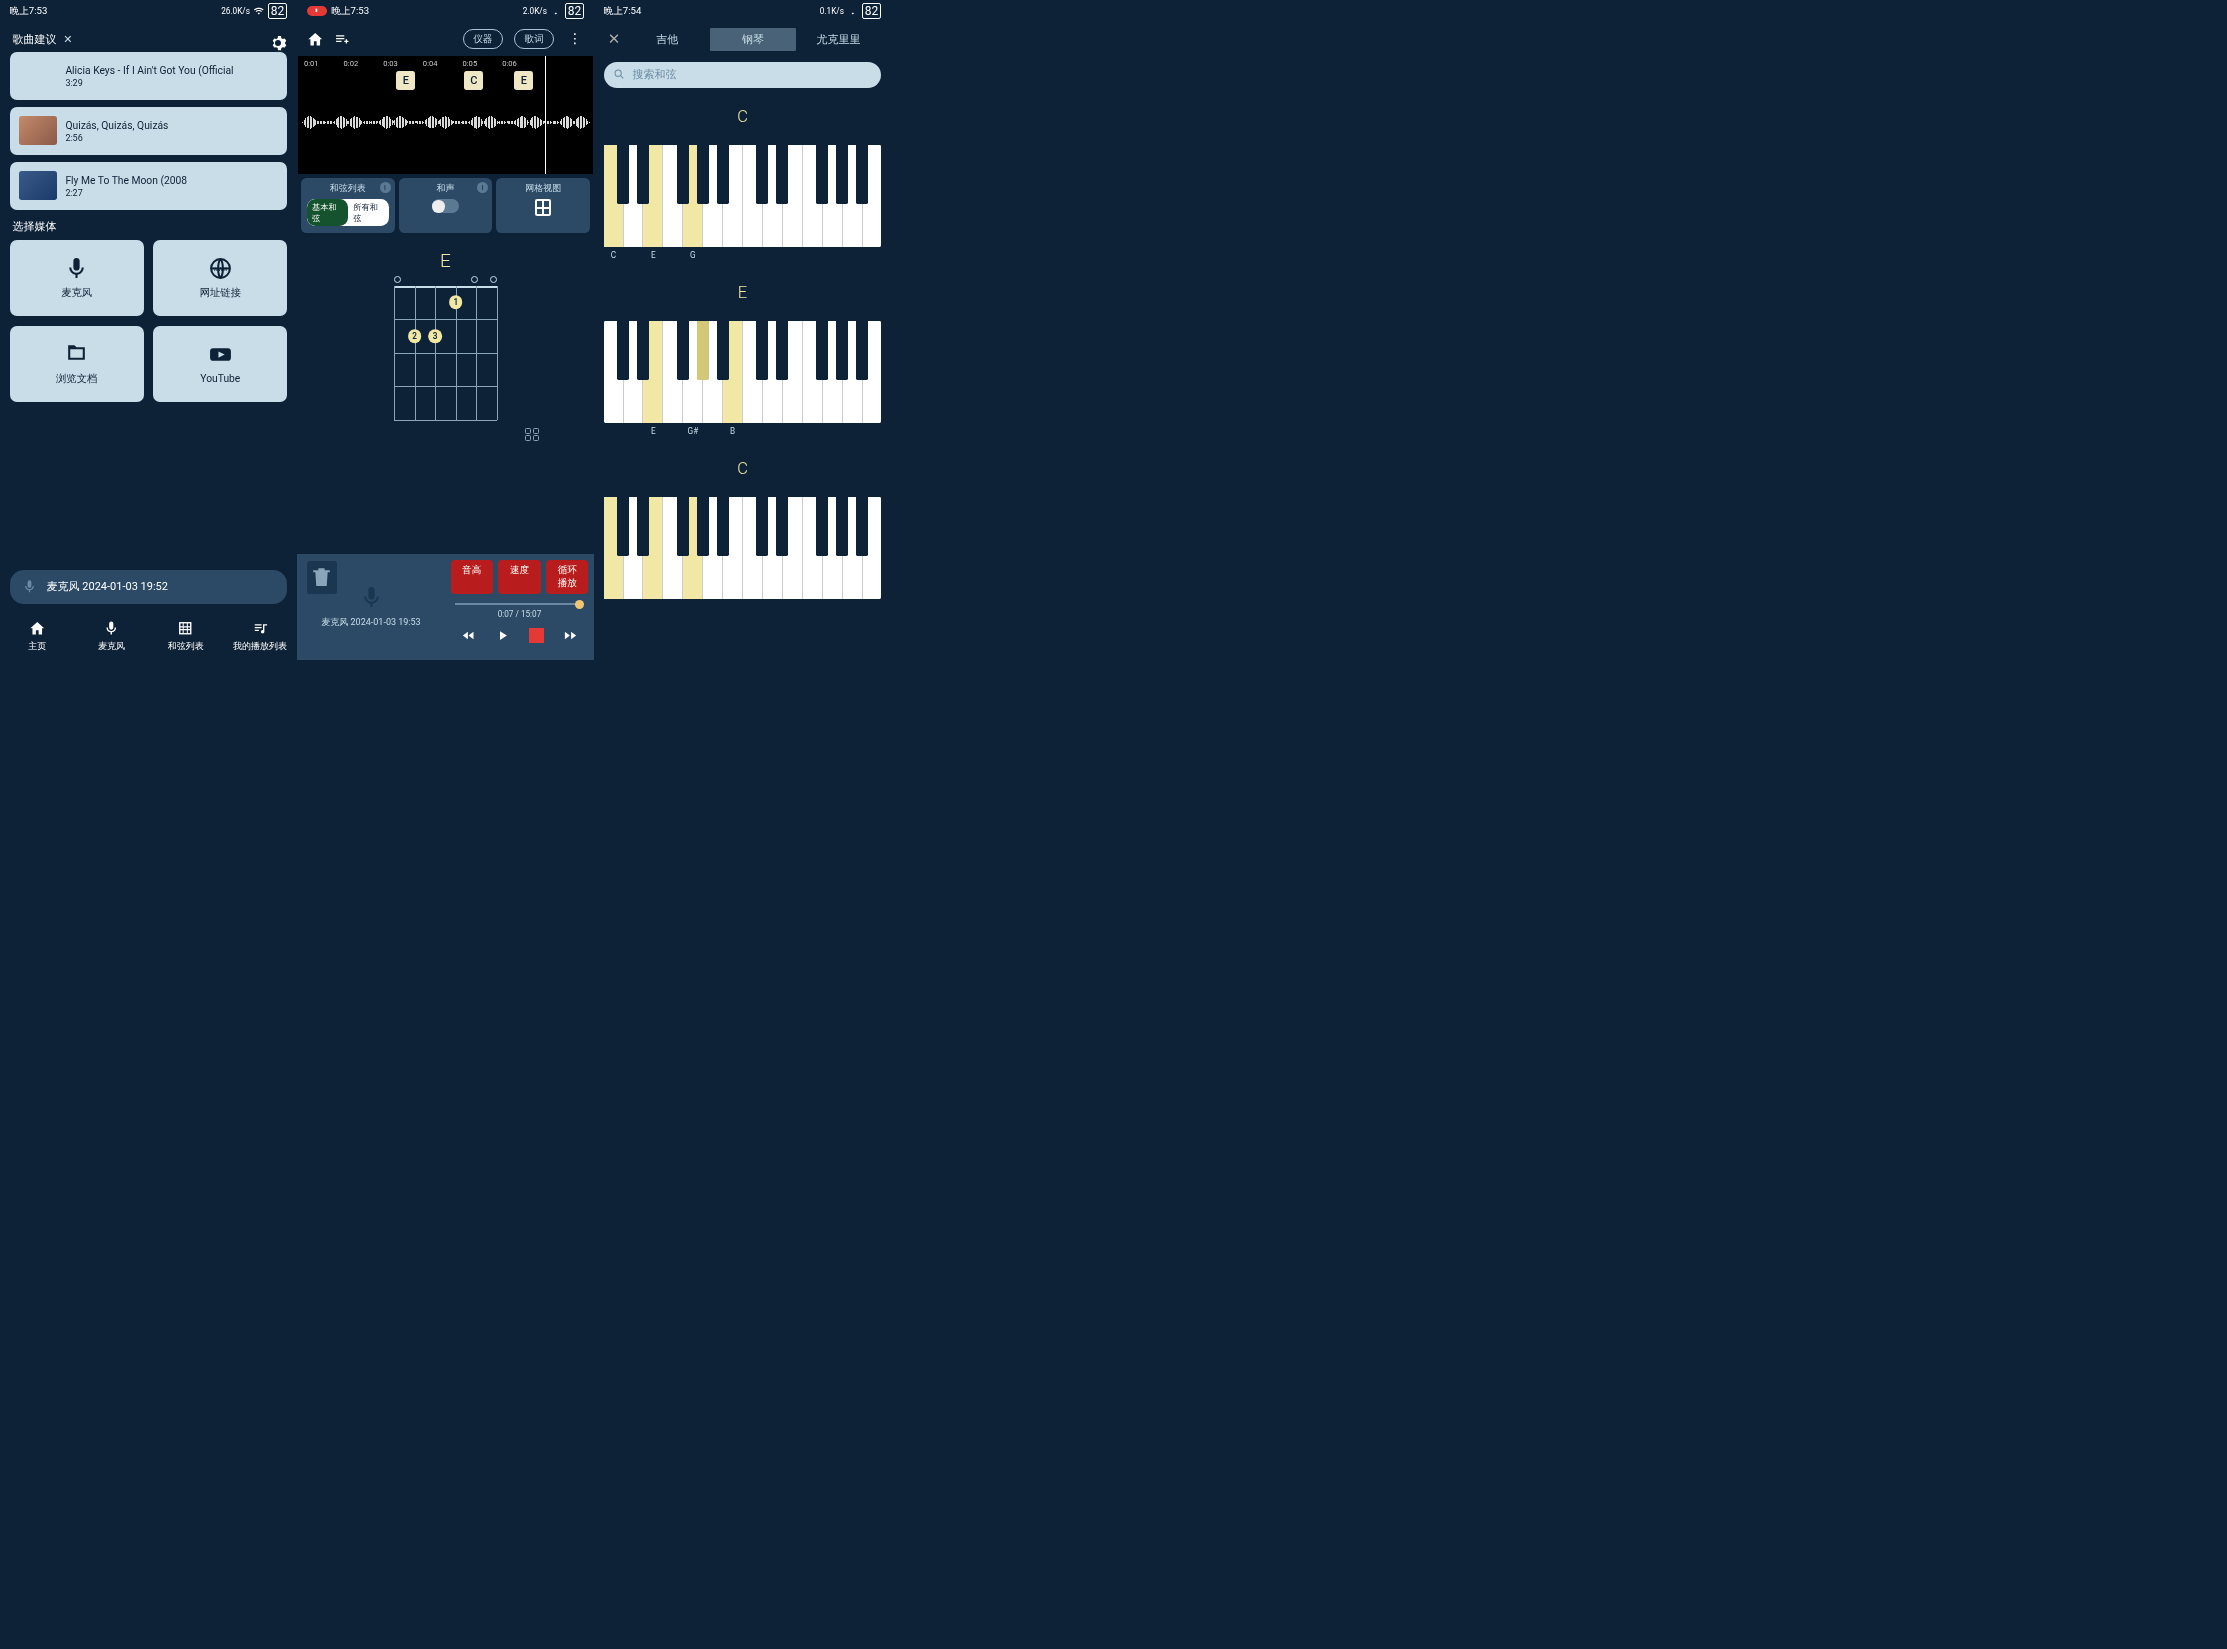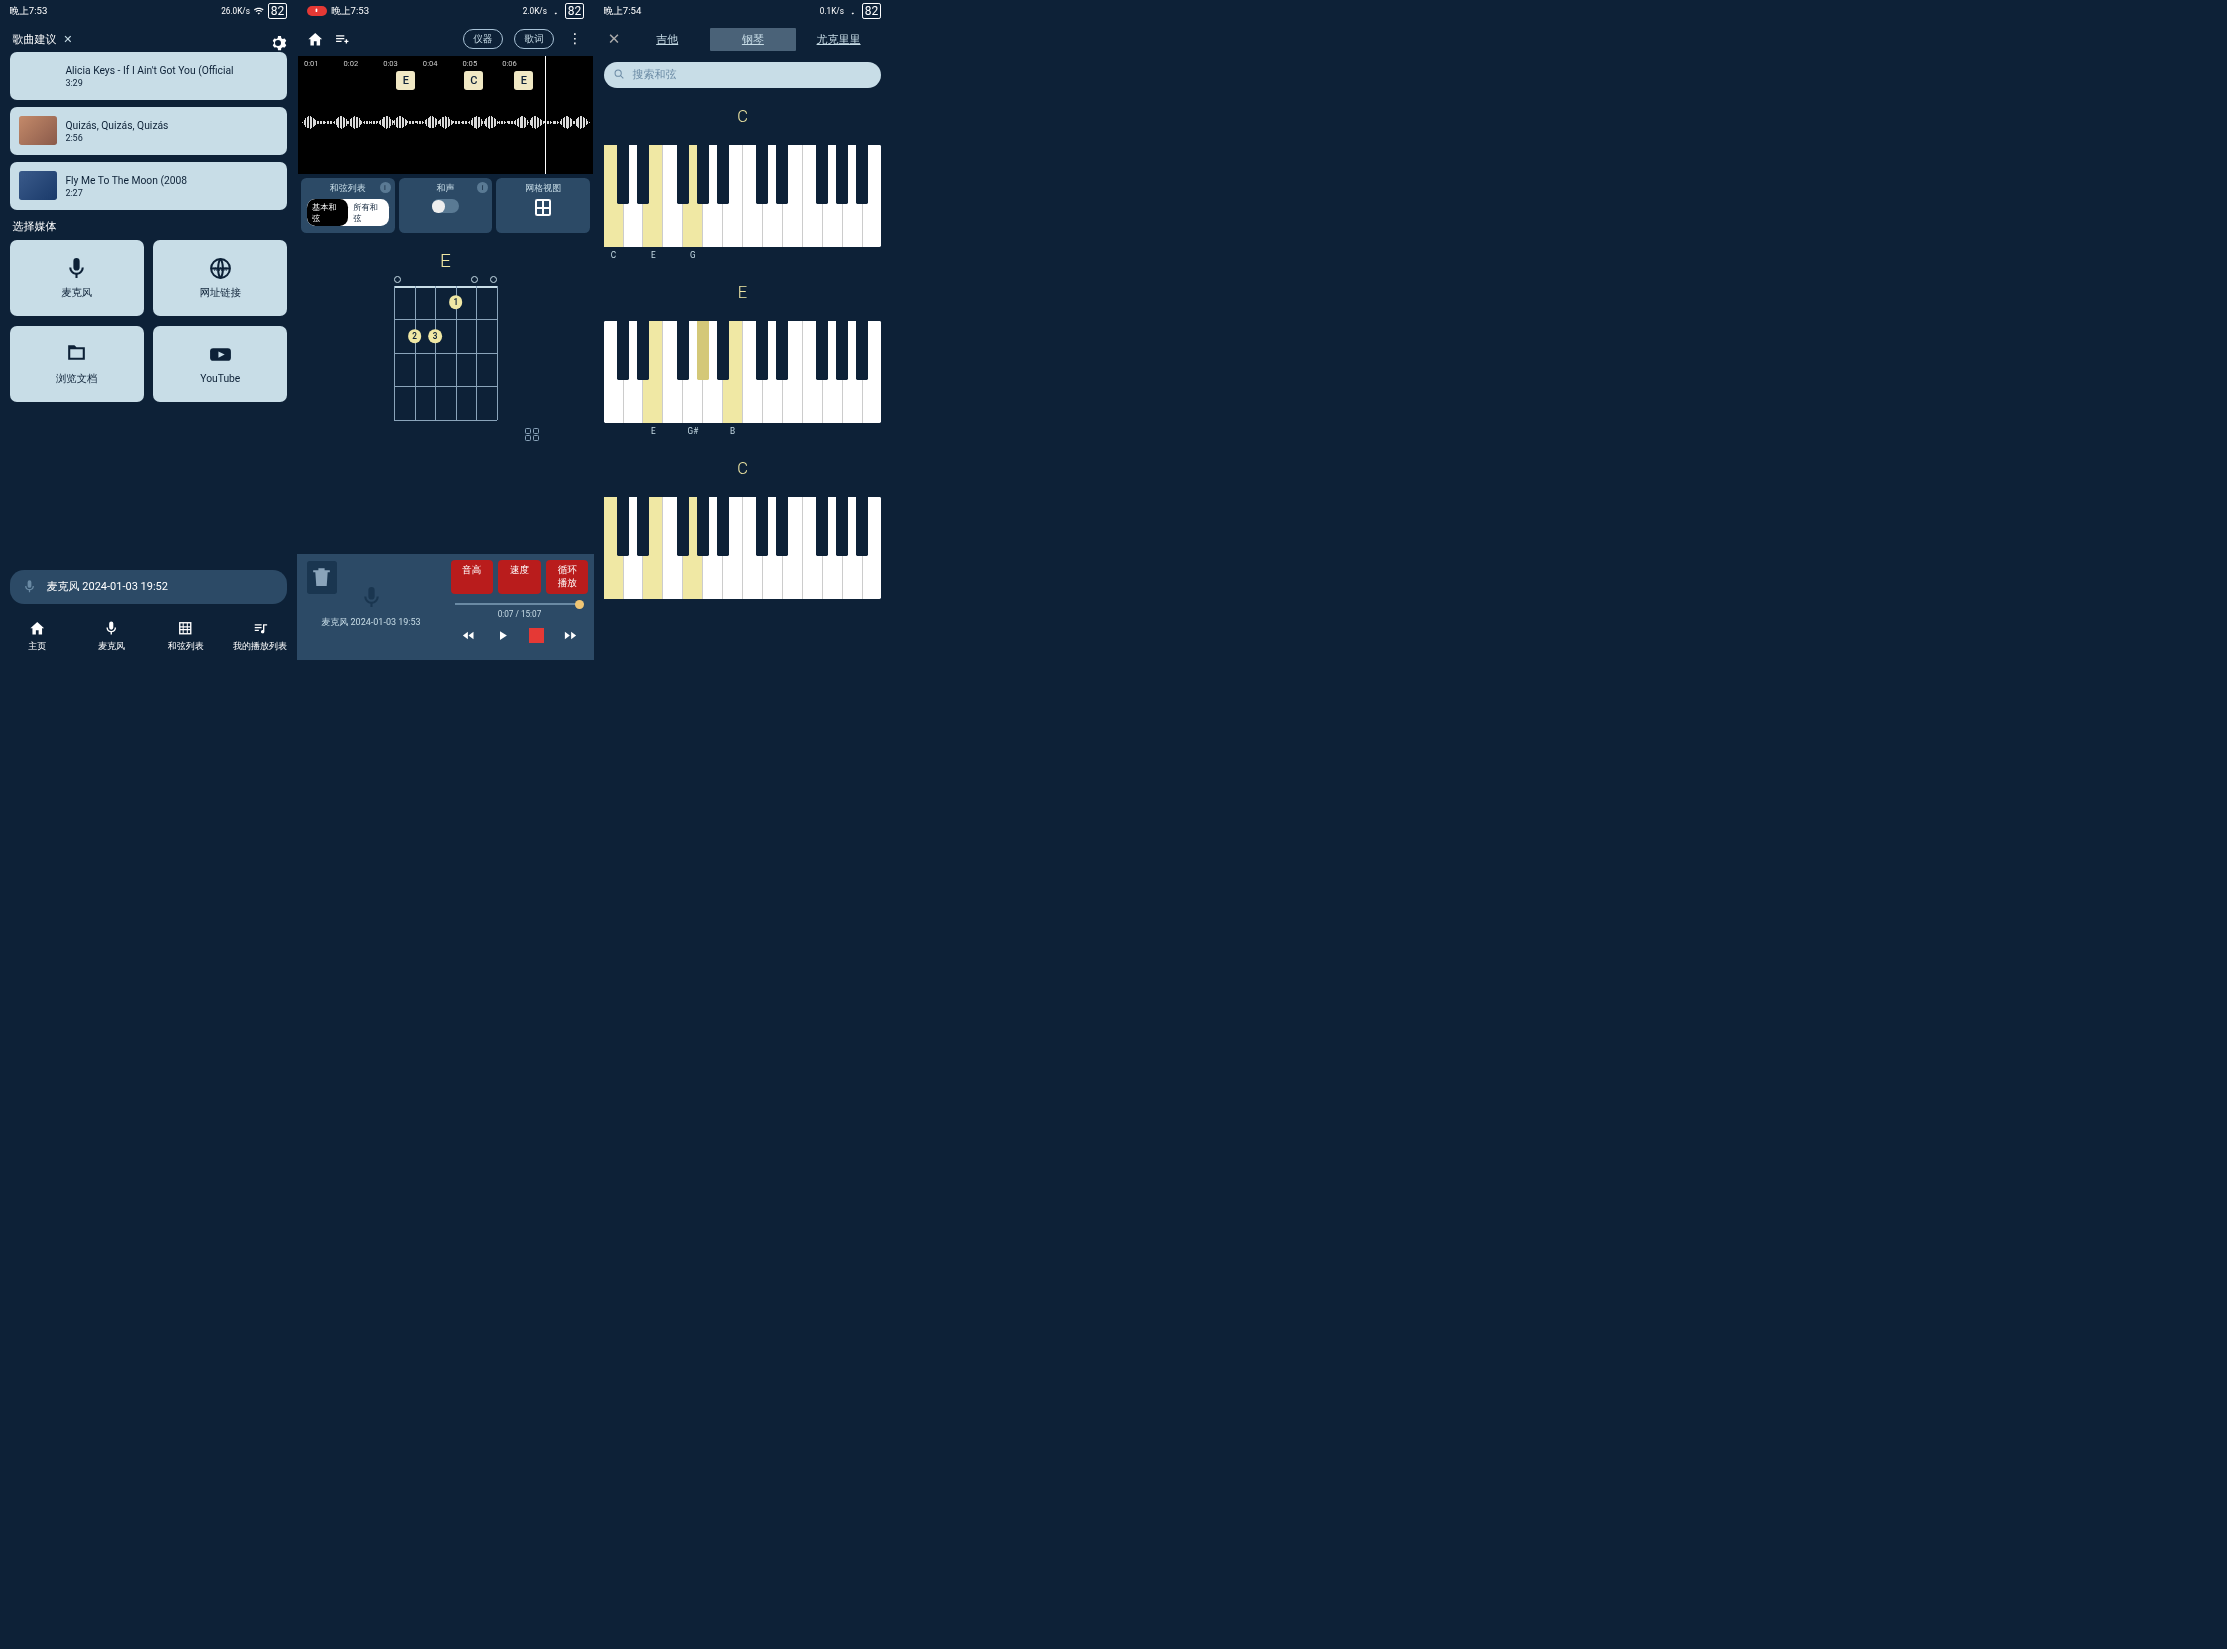--- a/index.html
+++ b/index.html
@@ -45,21 +45,21 @@
 .chord-badge { position: absolute; top: 15px; background: #f0e8c4; color: #0d2137; border-radius: 2.7px; width: 19px; height: 19px; display: flex; align-items: center; justify-content: center; font-weight: 500; }
 .waveform { position: absolute; left: 4.1px; right: 4.1px; top: 58px; height: 16.5px; display: flex; align-items: center; gap: 0.7px; }
 .waveform span { width: 1.4px; background: rgba(255,255,255,0.85); }
 .playhead { position: absolute; top: 0; bottom: 0; width: 0.7px; background: #fff; left: 247px; }
 .control-row { display: flex; gap: 4.1px; padding: 4.1px 4.1px 2.7px; }
 .ctrl-card { flex: 1; background: #2c4a66; border-radius: 5.5px; padding: 4.1px 5.5px 6.9px; display: flex; flex-direction: column; align-items: center; gap: 4.1px; position: relative; }
 .ctrl-title { font-size: 9px; color: #c8dde7; }
 .ctrl-info { position: absolute; right: 4.1px; top: 4.1px; width: 11px; height: 11px; border-radius: 50%; background: #5a7a94; color: #0d2137; font-size: 7.6px; display: flex; align-items: center; justify-content: center; }
 .pill-toggle { background: #fff; border-radius: 8.2px; display: flex; overflow: hidden; font-size: 8.2px; }
 .pill-toggle span { padding: 2.1px 5.5px; color: #0d2137; }
-.pill-toggle span.active { background: #000000; color: #fff; border-radius: 8.2px; }
+.pill-toggle span.active { background: #14532d; color: #fff; border-radius: 8.2px; }
 .switch { width: 27.5px; height: 13.7px; background: #5a7a94; border-radius: 6.9px; position: relative; }
 .switch::after { content: ''; width: 12.4px; height: 12.4px; background: #eee; border-radius: 50%; position: absolute; top: 0.7px; left: 0.7px; }
 .grid-icon-sm { width: 16.5px; height: 16.5px; border: 1px solid #fff; display: grid; grid-template-columns: 1fr 1fr; grid-template-rows: 1fr 1fr; border-radius: 1.4px; }
 .grid-icon-sm span { border: 0.3px solid #fff; }
 .chord-display-area { padding: 13.7px 0 0; display: flex; flex-direction: column; align-items: center; }
 .chord-name-big { color: #f0e8a4; font-size: 19px; font-weight: 300; }
 .fretboard { margin-top: 13.7px; position: relative; width: 103px; height: 134px; }
 .fret-open-marks { position: absolute; top: -9.6px; left: 0; right: 0; display: flex; justify-content: space-between; padding: 0 -2.7px; }
 .open-mark { width: 6.9px; height: 6.9px; border: 1px solid #c8dde7; border-radius: 50%; }
 .open-mark.hidden { visibility: hidden; }
@@ -81,21 +81,21 @@
 .seek-bar { margin: 4.1px 9.6px 1.4px; height: 2.1px; background: #6a8aa4; position: relative; }
 .seek-bar::after { content: ''; position: absolute; right: 0; top: -3.4px; width: 9px; height: 9px; background: #f0c674; border-radius: 50%; }
 .seek-time { text-align: center; font-size: 8.2px; color: #c8dde7; padding: 2.7px 0; }
 .transport { display: flex; justify-content: space-around; align-items: center; padding: 5.5px 6.9px; }
 .transport svg, .transport .tbtn { width: 15px; height: 15px; }
 .stop-btn { width: 12.4px; height: 12.4px; background: #e53935; }
 
 
 .inst-tabs { display: flex; align-items: center; gap: 0; padding: 5.5px 9.6px; }
 .inst-close { font-size: 15px; color: #aaa; padding: 0 4.1px; }
-.inst-tab { flex: 1; text-align: center; padding: 4.1px 2.7px; font-size: 11px; color: #c8dde7; text-decoration: underline; }
+.inst-tab { flex: 1; text-align: center; padding: 4.1px 2.7px; font-size: 11px; color: #c8dde7; }
 .inst-tab.active { background: #4a6278; border-radius: 1px; }
 .search-bar { margin: 5.5px 9.6px; background: #c8dde7; border-radius: 13.7px; padding: 5.5px 9.6px; display: flex; align-items: center; gap: 6.9px; color: #6a8aa4; }
 .search-bar svg { width: 12.4px; height: 12.4px; }
 .chord-section { padding: 6.9px 0 9.6px; }
 .chord-section-name { text-align: center; color: #f0e8a4; font-size: 16.5px; font-weight: 300; padding: 6.9px 0 19px; }
 .piano { margin: 0 9.6px; position: relative; height: 102px; background: #fff; border-radius: 1.4px; }
 .white-keys { display: flex; height: 100%; }
 .white-key { flex: 1; border-right: 0.7px solid #ccc; position: relative; }
 .white-key:last-child { border-right: none; }
 .white-key.hl { background: #f0e8a4; }

